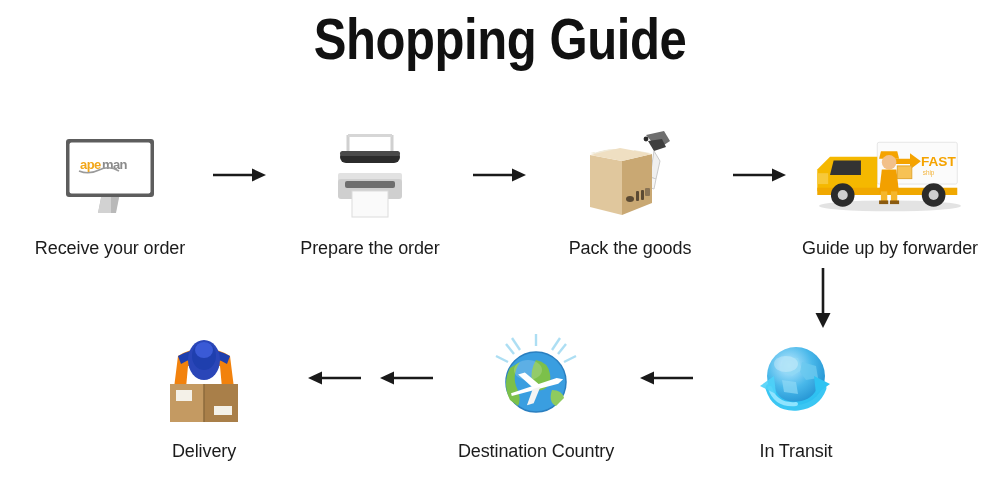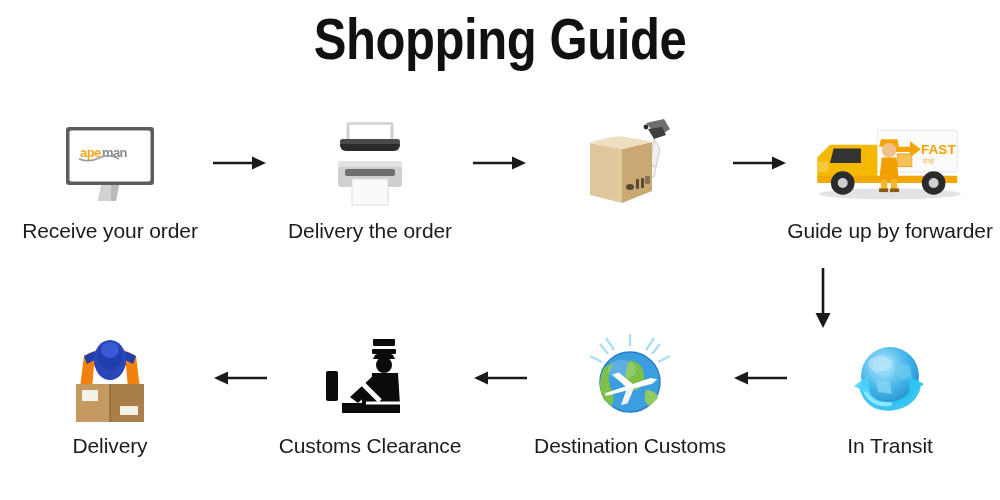--- a/index.html
+++ b/index.html
@@ -35,39 +35,39 @@
 
   
   .row {
     position: absolute;
     left: 0;
     width: 1000px;
     display: flex;
     align-items: flex-start;
     justify-content: center;
   }
-  .row-top    { top: 115px; }
+  .row-top    { top: 127px; }
   .row-bottom { top: 330px; text-align: right; }
 
   .step {
     width: 188px;
     display: flex;
     flex-direction: column;
     align-items: center;
   }
   .icon-slot {
     height: 96px;
     width: 160px;
     display: flex;
     align-items: center;
     justify-content: center;
   }
   .step-label {
-    margin-top: 8px;
-    font-size: 21px;
+    margin-top: 15px;
+    font-size: 18px;
     font-weight: 400;
     color: #1b1b1b;
     white-space: nowrap;
     letter-spacing: -0.1px;
   }
 
   
   .arrow-slot {
     width: 72px;
     height: 96px;
@@ -130,21 +130,21 @@
         <rect x="18" y="22" width="60" height="12" rx="6" fill="#2b2b2b"></rect>
         <rect x="18" y="22" width="60" height="5" rx="2.5" fill="#4a4a4a"></rect>
 
         <rect x="16" y="44" width="64" height="9" rx="2" fill="#e2e2e2"></rect>
         <rect x="16" y="50" width="64" height="20" rx="3" fill="#cfcfcf"></rect>
         <rect x="23" y="52" width="50" height="7" rx="2" fill="#6e6e6e"></rect>
 
         <rect x="30" y="62" width="36" height="26" fill="#fafafa" stroke="#dcdcdc" stroke-width="1"></rect>
       </svg>
     </div>
-    <div class="step-label">Delivery the order</div>
+    <div class="step-label">Prepare the order</div>
   </div>
 
   <div class="arrow-slot">
     <svg width="58" height="18" viewBox="0 0 58 18">
       <line x1="2" y1="9" x2="42" y2="9" stroke="#1a1a1a" stroke-width="2.6"></line>
       <path d="M41 2.5 L55 9 L41 15.5 Z" fill="#1a1a1a"></path>
     </svg>
   </div>
 
   <div class="step">
@@ -167,20 +167,21 @@
         <path d="M16 28 L48 34 L78 27 L46 21 Z" fill="#efdfc2"></path>
 
         <g fill="#5b4a33">
           <ellipse cx="56" cy="72" rx="4" ry="3"></ellipse>
           <rect x="62" y="64" width="3" height="10" rx="1"></rect>
           <rect x="67" y="63" width="3" height="10" rx="1"></rect>
           <rect x="71" y="61" width="5" height="8" rx="1" fill="#8a7455"></rect>
         </g>
       </svg>
     </div>
+    <div class="step-label">Pack the goods</div>
   </div>
 
   <div class="arrow-slot">
     <svg width="58" height="18" viewBox="0 0 58 18">
       <line x1="2" y1="9" x2="42" y2="9" stroke="#1a1a1a" stroke-width="2.6"></line>
       <path d="M41 2.5 L55 9 L41 15.5 Z" fill="#1a1a1a"></path>
     </svg>
   </div>
 
   <div class="step">
@@ -256,48 +257,20 @@
     <div class="step-label">Delivery</div>
   </div>
 
   <div class="arrow-slot">
     <svg width="58" height="18" viewBox="0 0 58 18">
       <line x1="16" y1="9" x2="56" y2="9" stroke="#1a1a1a" stroke-width="2.6"></line>
       <path d="M17 2.5 L3 9 L17 15.5 Z" fill="#1a1a1a"></path>
     </svg>
   </div>
 
-  <div class="step">
-    <div class="icon-slot">
-      <svg width="100" height="90" viewBox="0 0 100 90">
-        <g fill="#0b0b0b">
-
-          <rect x="53" y="6" width="22" height="7" rx="1"></rect>
-          <rect x="52" y="16" width="24" height="5" rx="1"></rect>
-          <path d="M55 22 Q64 16 73 22 L75 26 L53 26 Z"></path>
-
-          <circle cx="64" cy="32" r="8"></circle>
-
-          <path d="M52 40 L78 40 L80 72 L50 72 Z"></path>
-
-          <path d="M54 42 L62 48 L38 70 L30 64 Z"></path>
-
-          <rect x="22" y="70" width="58" height="10"></rect>
-
-          <rect x="6" y="38" width="12" height="30" rx="2"></rect>
-
-          <path d="M42 50 L58 50 L58 70 L42 70 Z"></path>
-
-        </g>
-        <path d="M40 48 L60 68" stroke="#ffffff" stroke-width="5" fill="none"></path>
-        <path d="M46 70 L80 70" stroke="#ffffff" stroke-width="3" fill="none"></path>
-      </svg>
-    </div>
-    <div class="step-label">Customs Clearance</div>
-  </div>
 
   <div class="arrow-slot">
     <svg width="58" height="18" viewBox="0 0 58 18">
       <line x1="16" y1="9" x2="56" y2="9" stroke="#1a1a1a" stroke-width="2.6"></line>
       <path d="M17 2.5 L3 9 L17 15.5 Z" fill="#1a1a1a"></path>
     </svg>
   </div>
 
   <div class="step">
     <div class="icon-slot">
@@ -320,21 +293,21 @@
         <path d="M62 58 Q72 58 74 66 L66 74 Q58 70 62 58 Z" fill="#8fcb5e"></path>
         <ellipse cx="38" cy="38" rx="14" ry="10" fill="#ffffff" opacity="0.18"></ellipse>
 
         <g transform="translate(46,54) rotate(-16)">
           <path d="M-26 0 L22 -2 L28 1 L22 4 L-26 3 Z" fill="#ffffff"></path>
           <path d="M-4 0 L-14 -16 L-7 -16 L4 0 Z" fill="#ffffff"></path>
           <path d="M-4 2 L-14 16 L-7 16 L4 2 Z" fill="#f4f4f4"></path>
         </g>
       </svg>
     </div>
-    <div class="step-label">Destination Customs</div>
+    <div class="step-label">Destination Country</div>
   </div>
 
   <div class="arrow-slot">
     <svg width="58" height="18" viewBox="0 0 58 18">
       <line x1="16" y1="9" x2="56" y2="9" stroke="#1a1a1a" stroke-width="2.6"></line>
       <path d="M17 2.5 L3 9 L17 15.5 Z" fill="#1a1a1a"></path>
     </svg>
   </div>
 
   <div class="step">

